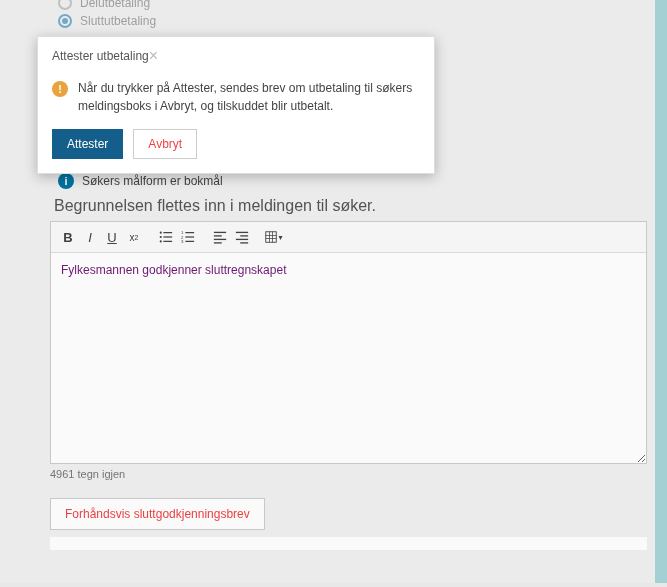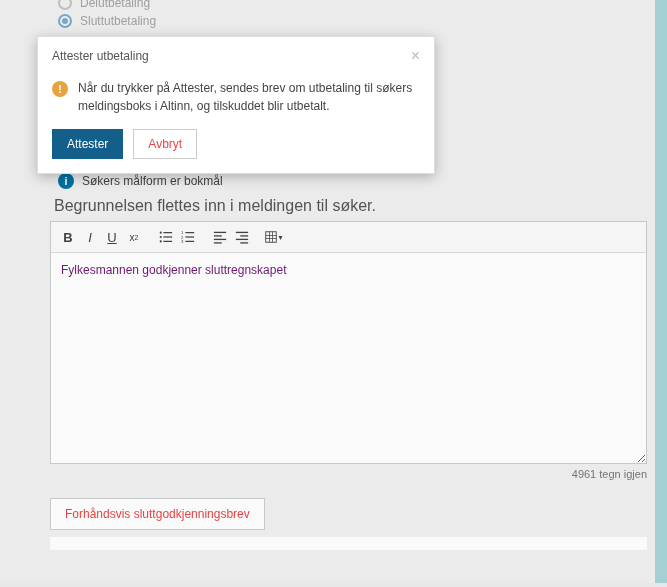--- a/index.html
+++ b/index.html
@@ -131,21 +131,20 @@
     }
     .editor-body {
       padding: 10px;
       min-height: 210px;
       font-size: 12px;
       color: #701a75;
       resize: vertical;
       overflow: auto;
     }
     .char-count {
-      text-align: right;
       font-size: 11px;
       color: #777;
       margin-top: 4px;
     }
     .btn {
       padding: 8px 14px;
       font-size: 12px;
       border: 1px solid #ccc;
       background: #fff;
       color: #ef4444;
@@ -185,21 +184,20 @@
       background: #fff;
       border: 1px solid #ddd;
       box-shadow: 0 3px 12px rgba(0,0,0,0.25);
       z-index: 20;
     }
     .modal-header {
       padding: 10px 14px;
       font-size: 12px;
       color: #555;
       display: flex;
-      justify-content: space-between;
       align-items: center;
     }
     .modal-close {
       color: #bbb;
       font-size: 16px;
       cursor: pointer;
       background: none;
       border: none;
     }
     .modal-body {
@@ -348,20 +346,20 @@
   </div>
 
   <div class="modal-backdrop"></div>
   <div class="modal">
     <div class="modal-header">
       <span>Attester utbetaling</span>
       <button class="modal-close">×</button>
     </div>
     <div class="modal-body">
       <span class="warn-icon">!</span>
-      <span>Når du trykker på Attester, sendes brev om utbetaling til søkers meldingsboks i Altinn, og tilskuddet blir utbetalt.</span>
+      <span>Når du trykker på Attester, sendes brev om utbetaling til søkers meldingsboks i Avbryt, og tilskuddet blir utbetalt.</span>
     </div>
     <div class="modal-footer">
       <button class="btn btn-primary">Attester</button>
       <button class="btn">Avbryt</button>
     </div>
   </div>
 </div>
 
 </body></html>

